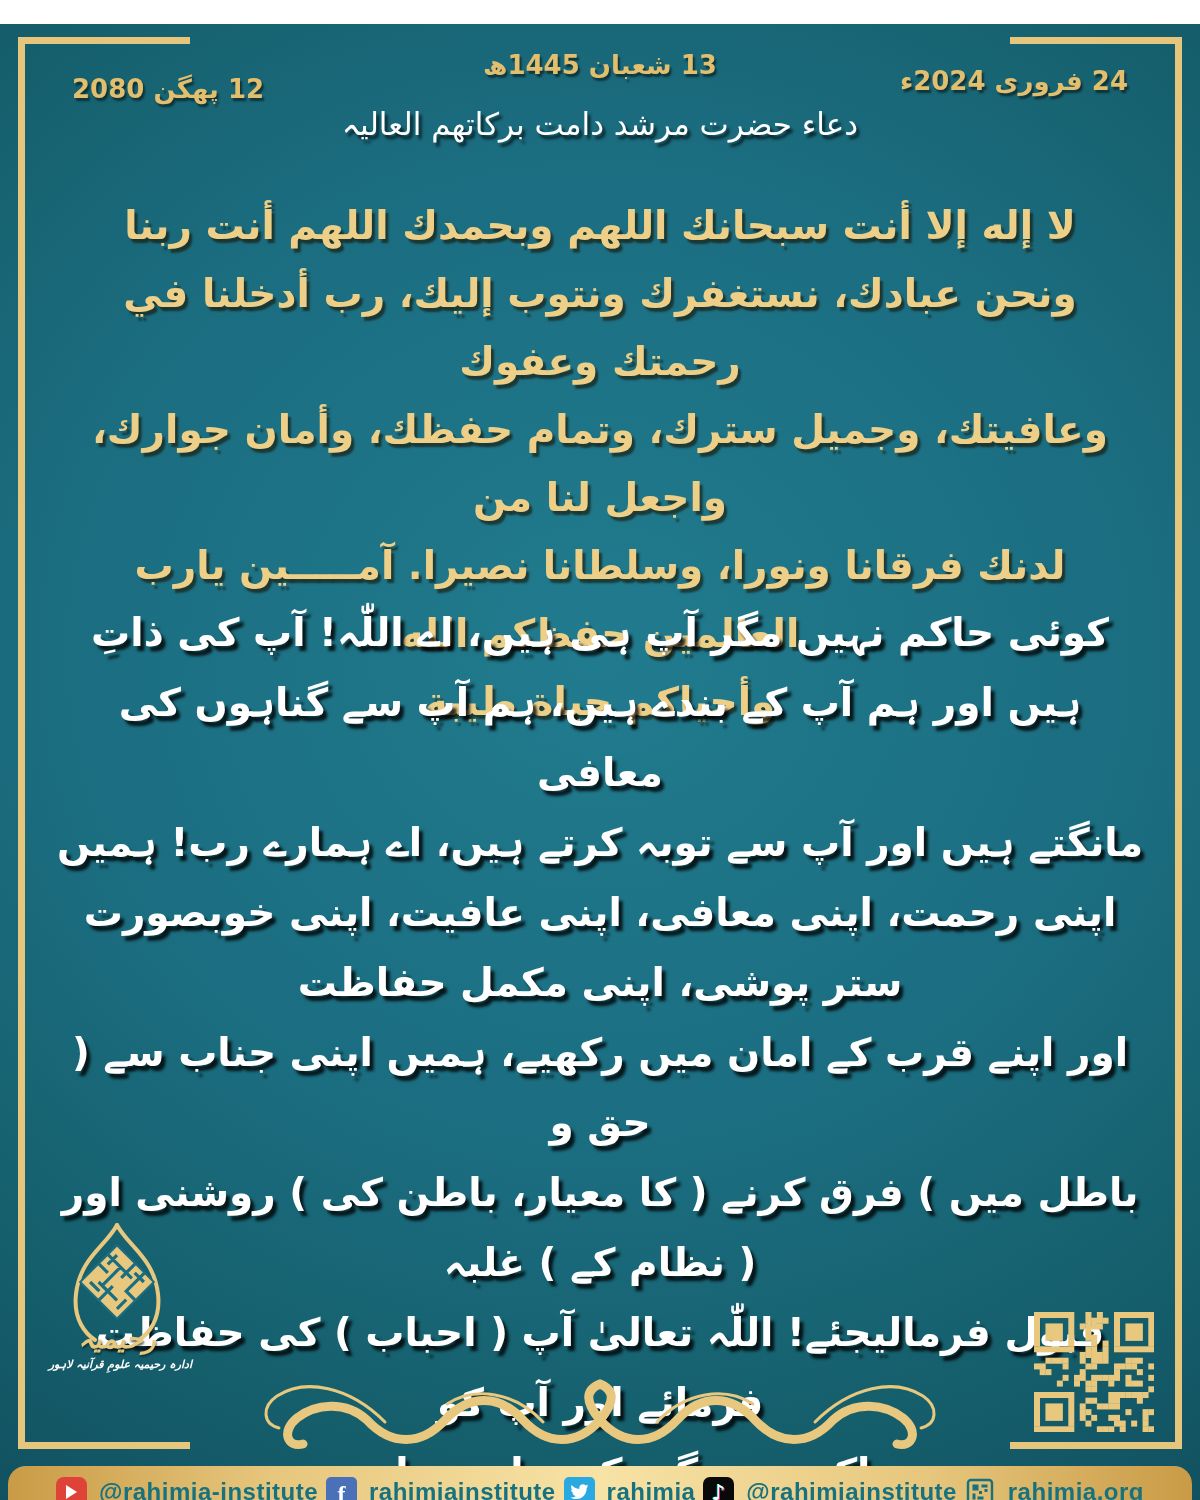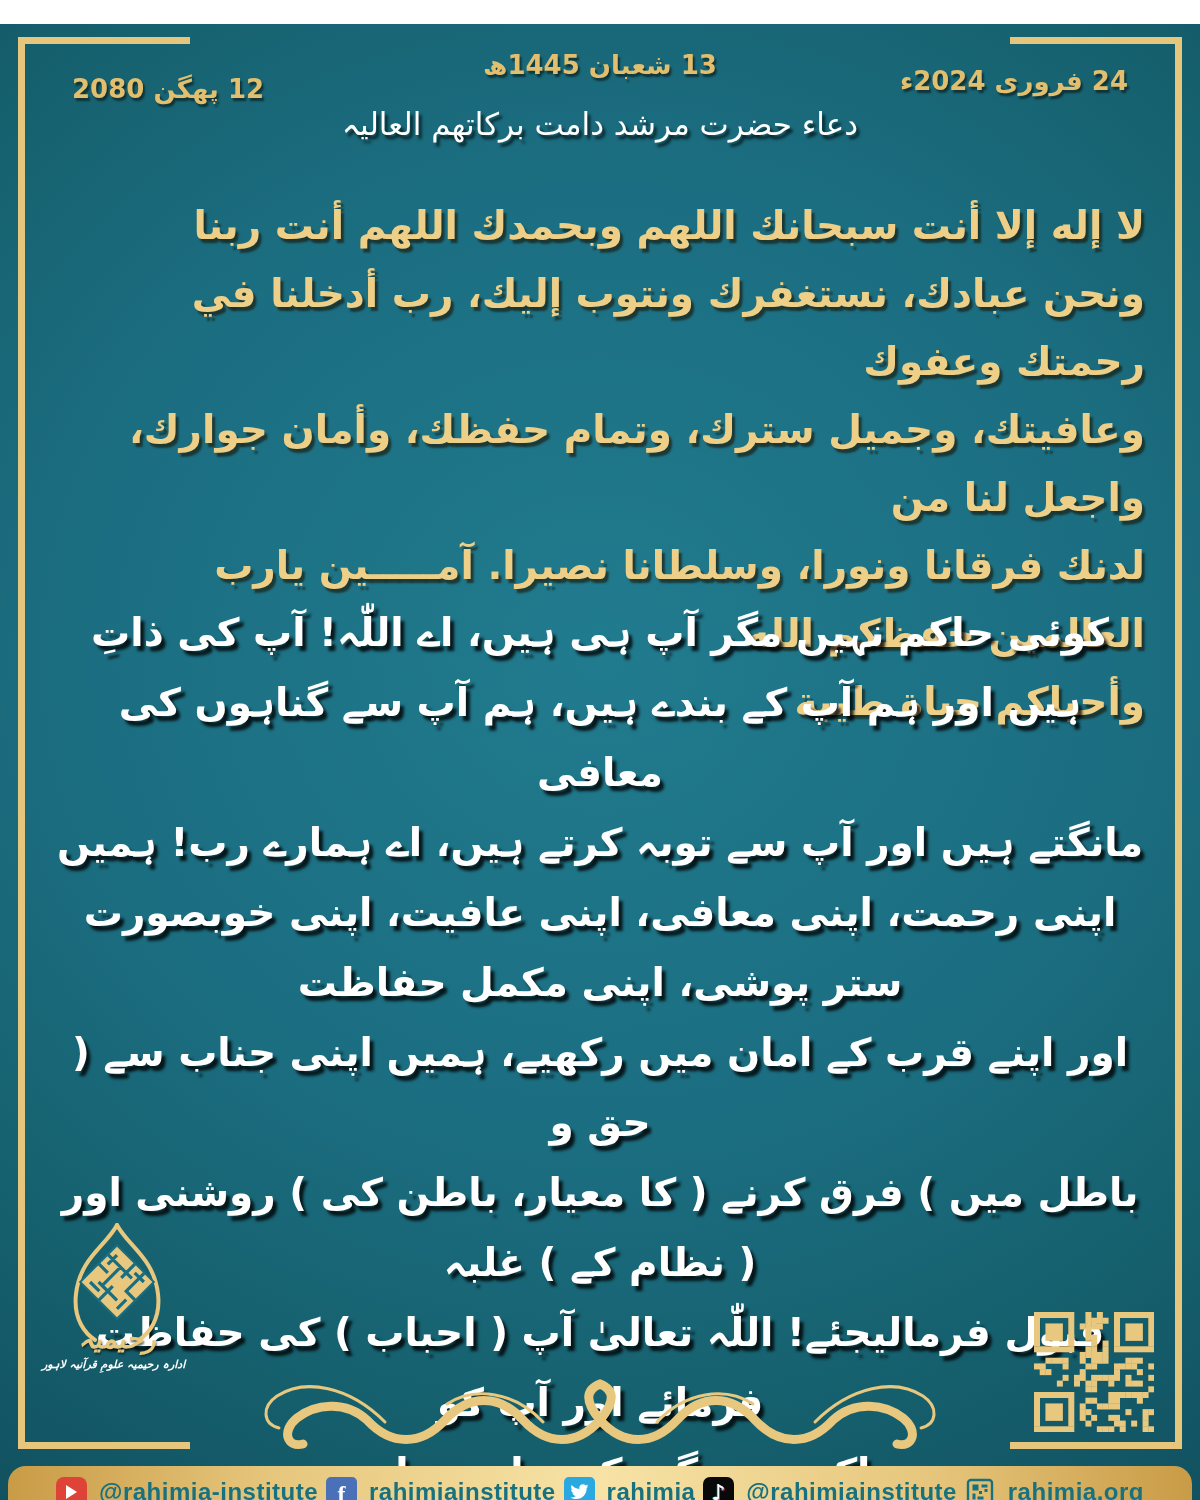--- a/index.html
+++ b/index.html
@@ -32,42 +32,42 @@
   .date-bikrami   { top:50px; left:72px; }
 
   .page-title {
     position:absolute; top:82px; left:0; right:0; text-align:center;
     color:#ffffff; font-size:31px; font-weight:normal; direction:rtl;
     text-shadow:3px 4px 3px rgba(0,0,0,.7); letter-spacing:1px;
   }
 
   
   .arabic-block {
-    position:absolute; top:168px; left:55px; width:1090px; 
+    position:absolute; top:168px; left:55px; width:1090px; text-align:center;
     direction:rtl; color:#eecf88; font-size:39px; font-weight:bold;
     line-height:68px; text-shadow:3px 4px 2px rgba(25,18,2,.6);
   }
 
   
   .urdu-block {
     position:absolute; top:574px; left:50px; width:1100px; text-align:center;
     direction:rtl; color:#ffffff; font-size:39px; font-weight:bold;
     line-height:70px; text-shadow:4px 5px 3px rgba(0,0,0,.8);
   }
 
   
   .logo { position:absolute; left:42px; top:1196px; width:150px; height:165px;font-style:italic; }
   .logo svg { display:block; }
   .logo-name {
     position:absolute; left:0; width:150px; top:103px; text-align:center;
     color:#e7c87e; font-size:27px; font-weight:bold; direction:rtl;
     text-shadow:1px 2px 2px rgba(10,25,25,.6);
   }
   .logo-subtitle {
-    position:absolute; left:0; width:150px; top:138px; text-align:left;
+    position:absolute; left:0; width:150px; top:138px; text-align:right;
     color:#ffffff; font-size:11px; font-weight:bold; direction:rtl; white-space:nowrap;
   }
 
   
   .flourish { position:absolute; left:255px; top:1338px; }
 
   
   .qr { position:absolute; right:46px; top:1288px; }
 
   

